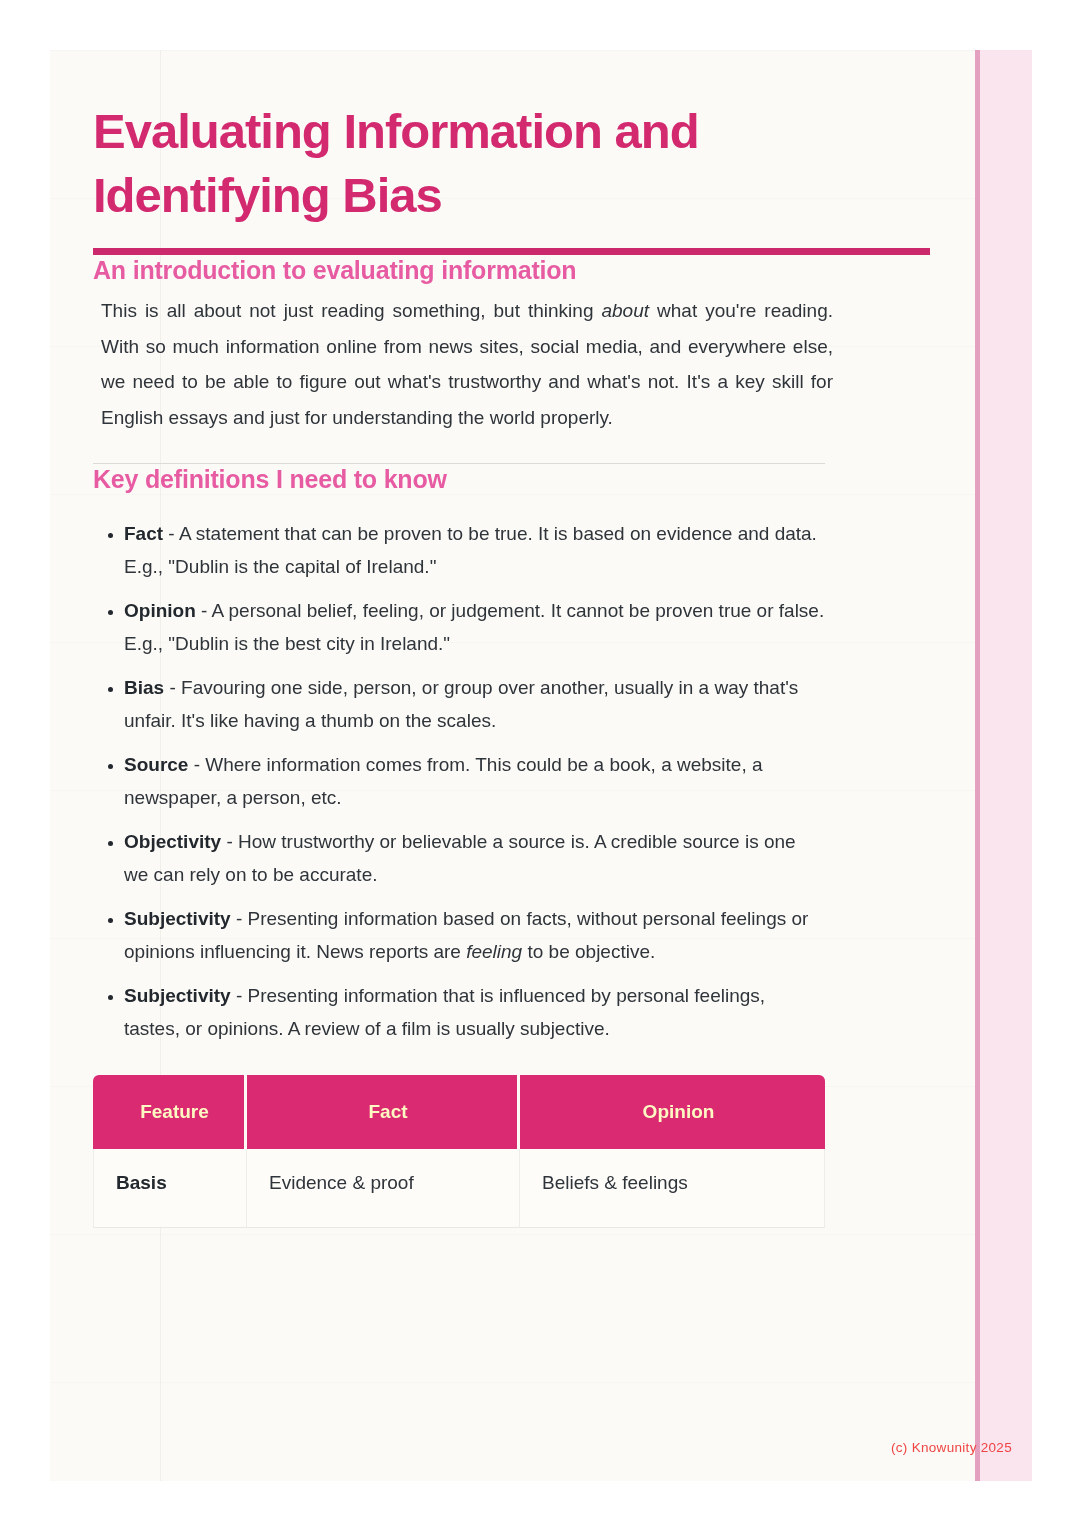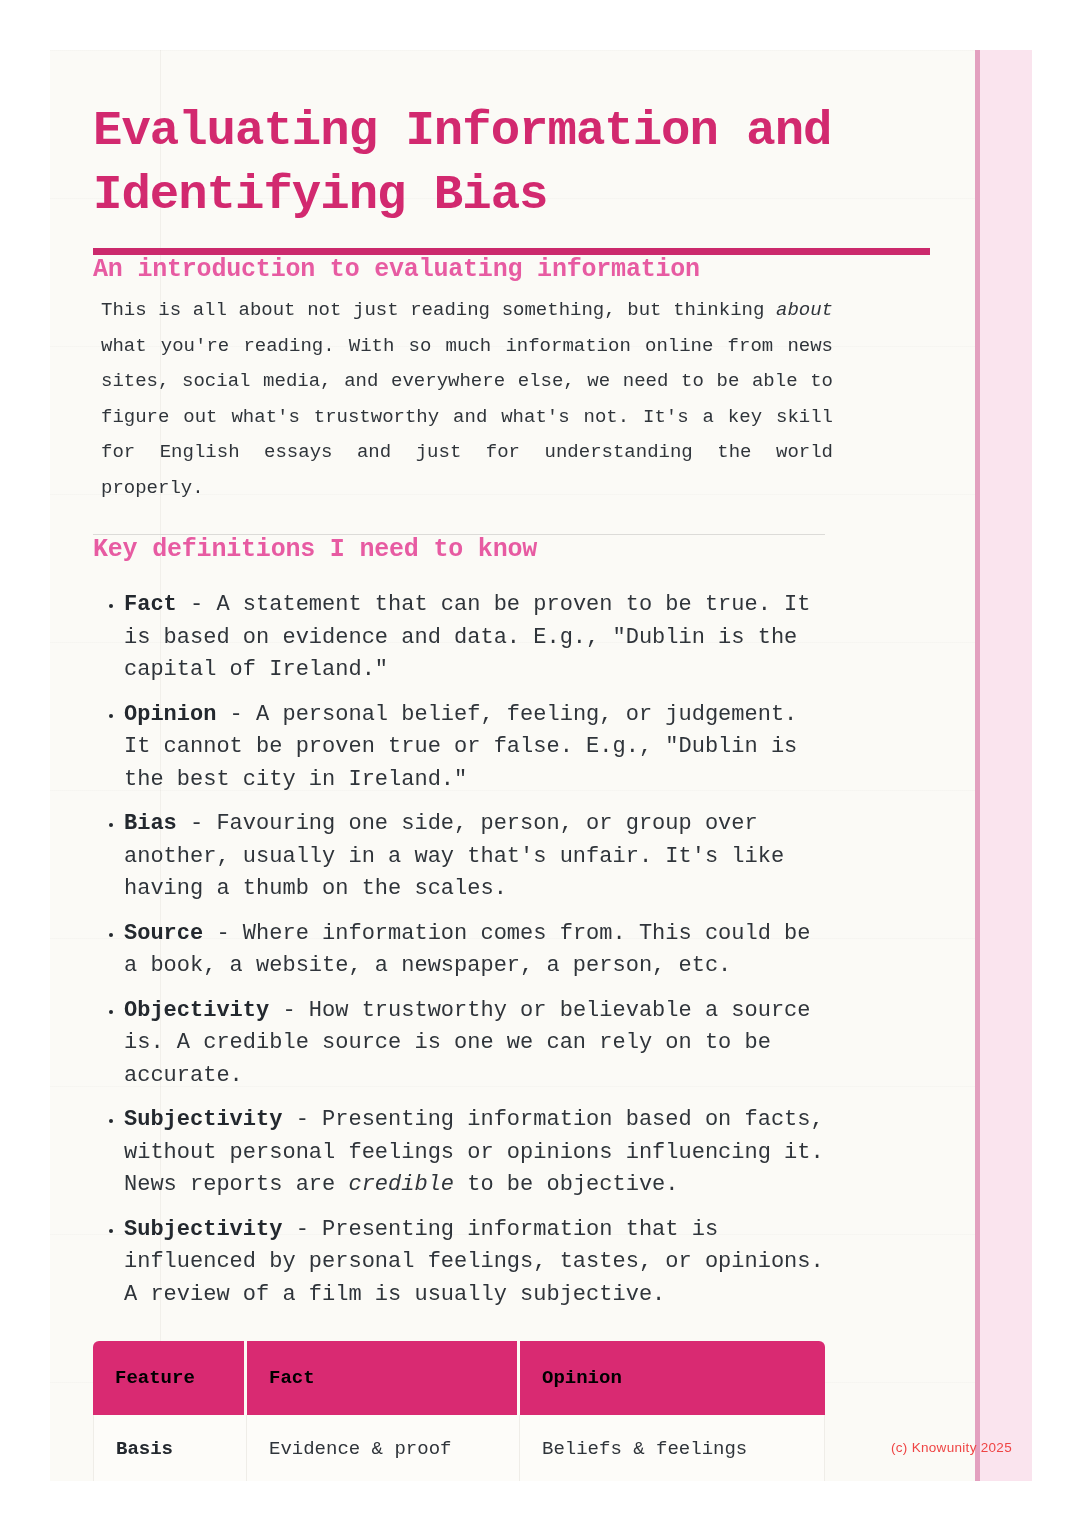--- a/index.html
+++ b/index.html
@@ -27,21 +27,21 @@
     width: 1px; height: 100%;
     background: rgba(70,60,45,0.055);
   }
   .accent-strip {
     position: absolute; top: 0; right: 0;
     width: 57px; height: 100%;
     background: #fae4ee;
     border-left: 5px solid #e3a0bf;
   }
 
-  .content { position: relative; padding: 49px 0 0 43px; font-family: Liberation Mono, monospace; }
+  .content { position: relative; padding: 49px 0 0 43px; }
 
   h1.page-title {
     margin: 0; width: 780px;
     font-size: 49px; line-height: 64px;
     font-weight: 800; letter-spacing: -1px;
     color: #d2296f;
   }
   .title-rule {
     margin-top: 21px; width: 837px; height: 7px;
     background: #cb296c;
@@ -68,48 +68,48 @@
   .divider {
     margin-top: 28px; width: 732px; height: 1px;
     background: #dcdbd8;
   }
 
   ul.defs {
     margin: 24px 0 0 0; padding: 0 0 0 31px;
     width: 732px; list-style: disc;
   }
   ul.defs li {
-    font-size: 22px; line-height: 32.5px;
+    font-size: 19px; line-height: 32.5px;
     color: #2f343a;
     margin-bottom: 12px;
   }
   ul.defs li::marker { color: #23282e; font-size: 16px; }
   .term { font-weight: 700; color: #23282e; }
   em.it { font-style: italic; }
 
   table.fact-opinion {
     margin-top: 30px; width: 732px;
     border-collapse: separate; border-spacing: 0;
     table-layout: fixed;
   }
   table.fact-opinion col.c1 { width: 154px; }
   table.fact-opinion col.c2 { width: 273px; }
   table.fact-opinion col.c3 { width: 305px; }
   table.fact-opinion th {
-    background: #d92a72; color: #000000;
-    font-size: 19px; font-weight: 700; text-align: left;
+    background: #d92a72; color: #fef9c3;
+    font-size: 19px; font-weight: 700; text-align: center;
     padding: 26px 10px 26px 22px;
   }
   th.th-1 { border-radius: 6px 0 0 0; border-right: 3px solid #fbfaf6; }
   th.th-2 { border-right: 3px solid #fbfaf6; }
   th.th-3 { border-radius: 0 6px 0 0; }
   table.fact-opinion td {
     background: #fdfcf9;
     font-size: 19px; color: #2f343a;
-    padding: 23px 10px 24px 22px;
+    padding: 23px 10px 33px 22px;
     border-bottom: 1px solid #eae8e3;
     border-right: 1px solid #efede8;
   }
   table.fact-opinion td:first-child {
     font-weight: 700; color: #23282e;
     border-left: 1px solid #efede8;
   }
 
   .watermark {
     position: absolute; left: 891px; top: 1440px;
@@ -136,21 +136,21 @@
       <div class="divider"></div>
 
       <h2 class="section-heading h2-key">Key definitions I need to know</h2>
 
       <ul class="defs">
         <li><span class="term">Fact</span><span> - A statement that can be proven to be true. It is based on evidence and data. E.g., "Dublin is the capital of Ireland."</span><em class="it"></em><span></span></li>
         <li><span class="term">Opinion</span><span> - A personal belief, feeling, or judgement. It cannot be proven true or false. E.g., "Dublin is the best city in Ireland."</span><em class="it"></em><span></span></li>
         <li><span class="term">Bias</span><span> - Favouring one side, person, or group over another, usually in a way that's unfair. It's like having a thumb on the scales.</span><em class="it"></em><span></span></li>
         <li><span class="term">Source</span><span> - Where information comes from. This could be a book, a website, a newspaper, a person, etc.</span><em class="it"></em><span></span></li>
         <li><span class="term">Objectivity</span><span> - How trustworthy or believable a source is. A credible source is one we can rely on to be accurate.</span><em class="it"></em><span></span></li>
-        <li><span class="term">Subjectivity</span><span> - Presenting information based on facts, without personal feelings or opinions influencing it. News reports are </span><em class="it">credible</em><span> to be objective.</span></li>
+        <li><span class="term">Subjectivity</span><span> - Presenting information based on facts, without personal feelings or opinions influencing it. News reports are </span><em class="it">feeling</em><span> to be objective.</span></li>
         <li><span class="term">Subjectivity</span><span> - Presenting information that is influenced by personal feelings, tastes, or opinions. A review of a film is usually subjective.</span><em class="it"></em><span></span></li>
       </ul>
 
 
       <table class="fact-opinion">
         <colgroup>
             <col class="c1">
             <col class="c2">
             <col class="c3">
           </colgroup>

